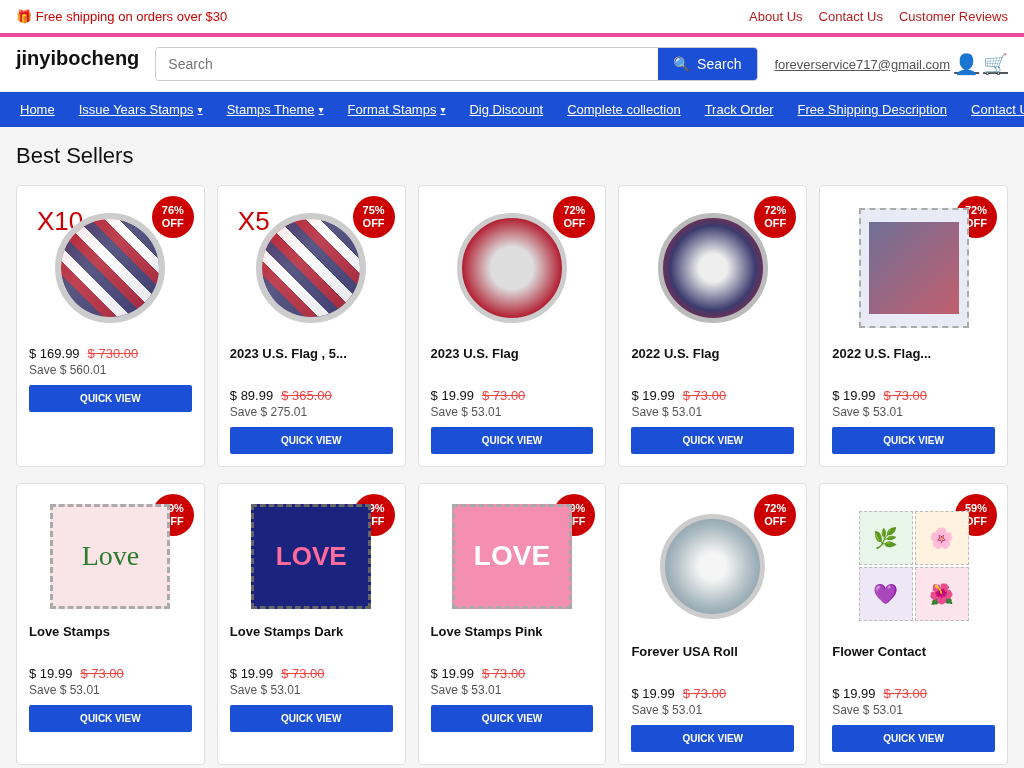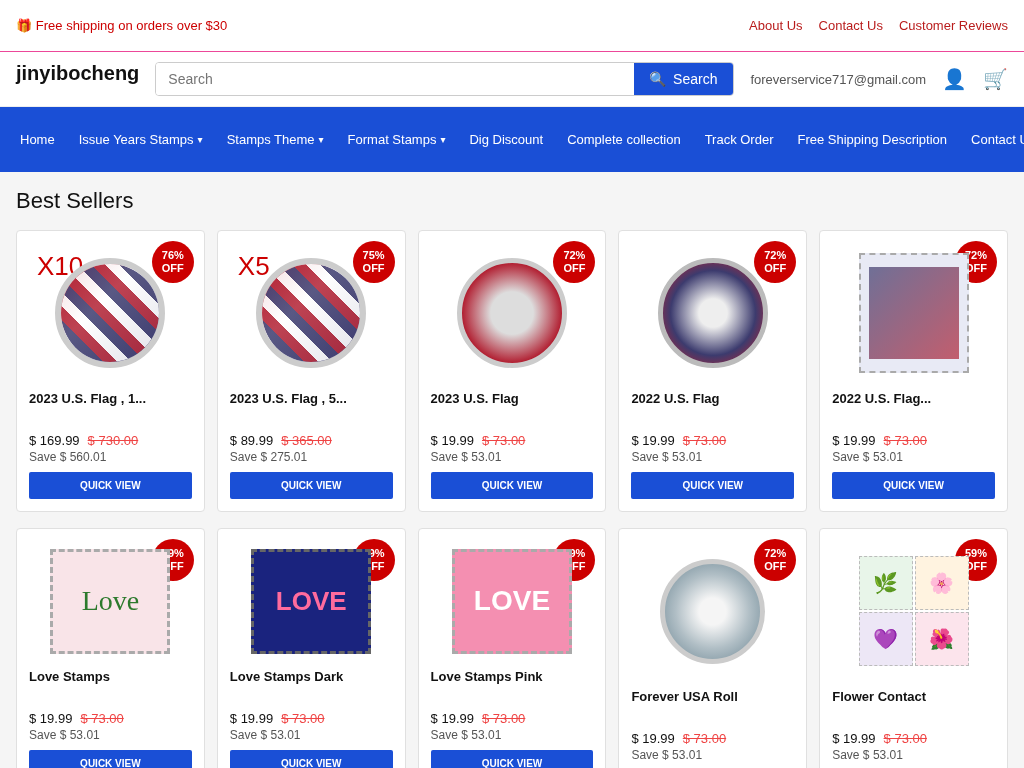--- a/index.html
+++ b/index.html
@@ -4,23 +4,23 @@
   <style>
     * { box-sizing: border-box; margin: 0; padding: 0; }
     body { font-family: Arial, sans-serif; font-size: 14px; color: #333; }
 
     
     .top-bar {
       background: #fff;
       display: flex;
       justify-content: space-between;
       align-items: center;
-      padding: 18px 16px;
+      padding: 9px 16px;
       font-size: 13px;
-      border-bottom: 1px solid #ec4899;
+      border-bottom: 4px solid #ec4899;
     }
     .top-bar-left { color: #c00; font-size: 13px; }
     .top-bar-right { display: flex; gap: 16px; }
     .top-bar-right a { color: #b91c1c; text-decoration: none; }
 
     
     .header {
       display: flex;
       padding: 10px 16px;
       gap: 16px;
@@ -49,42 +49,44 @@
       padding: 8px 16px;
       cursor: pointer;
       font-size: 14px;
       display: flex;
       align-items: center;
       gap: 6px;
     }
     .header-right {
       display: flex;
       align-items: center;
-      gap: 16px;
+      gap: 4px;
       font-size: 13px;
       color: #555;
+      text-decoration: underline;
     }
     .header-icon { font-size: 20px; cursor: pointer; }
 
     
     .nav {
       background: #1a4fd6;
       display: flex;
       align-items: center;
       padding: 0 8px;
     }
     .nav-item {
       color: #fff;
-      padding: 25px 12px;
+      padding: 10px 12px;
       font-size: 13px;
       cursor: pointer;
       display: flex;
       align-items: center;
       gap: 4px;
       white-space: nowrap;
+      text-decoration: underline;
     }
     .nav-item .chevron { font-size: 10px; }
 
     
     .content { padding: 16px; background: #f5f5f5; min-height: 600px; }
     .section-title { font-size: 22px; font-weight: normal; margin-bottom: 16px; color: #111; }
 
     
     .product-grid {
       display: grid;
@@ -323,21 +325,20 @@
       <div class="badge">
         <span>76%</span>
         <span>OFF</span>
       </div>
       <div class="product-img-area">
         <span class="x-label">X10</span>
         <div class="stamp-roll">
           <div class="stamp-roll-inner"></div>
         </div>
       </div>
-      <div class="product-title">2023 U.S. Flag , 1...</div>
       <div class="price-row">
         <span class="price-current">$ 169.99</span>
         <span class="price-original">$ 730.00</span>
       </div>
       <div class="save-text">Save $ 560.01</div>
       <button class="quick-view-btn">QUICK VIEW</button>
     </div>
 
     <div class="product-card">
       <div class="badge">

